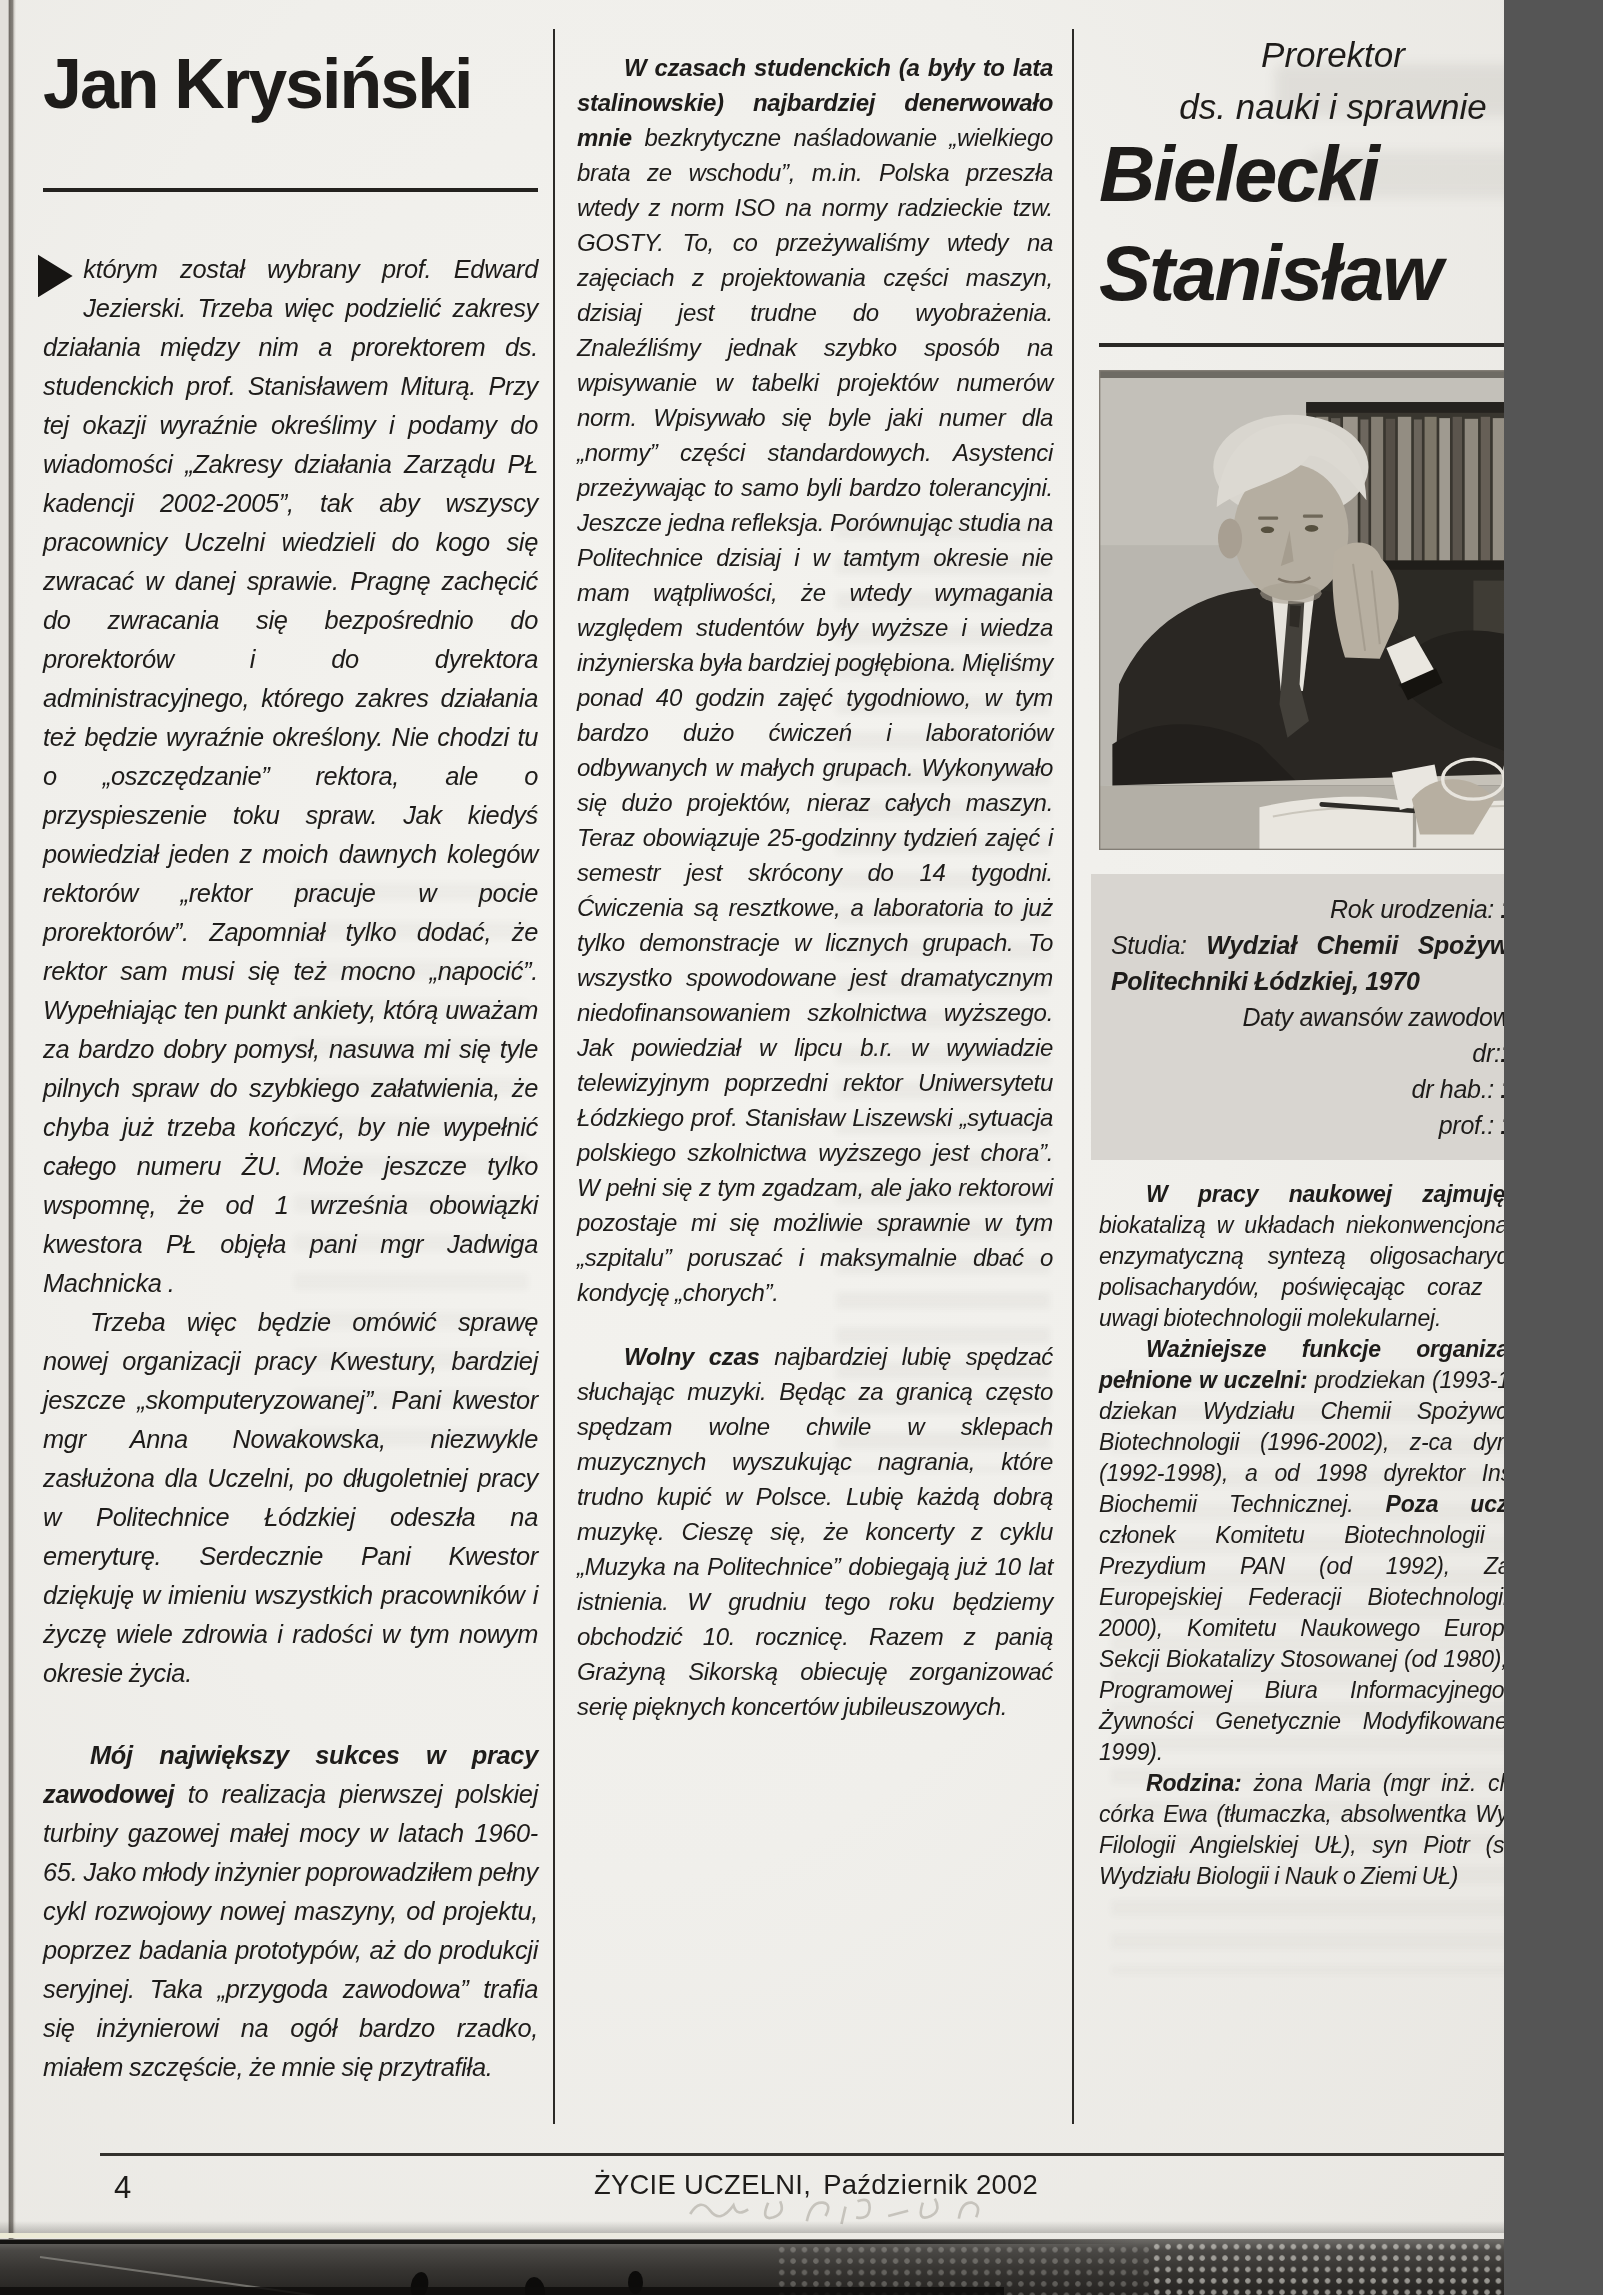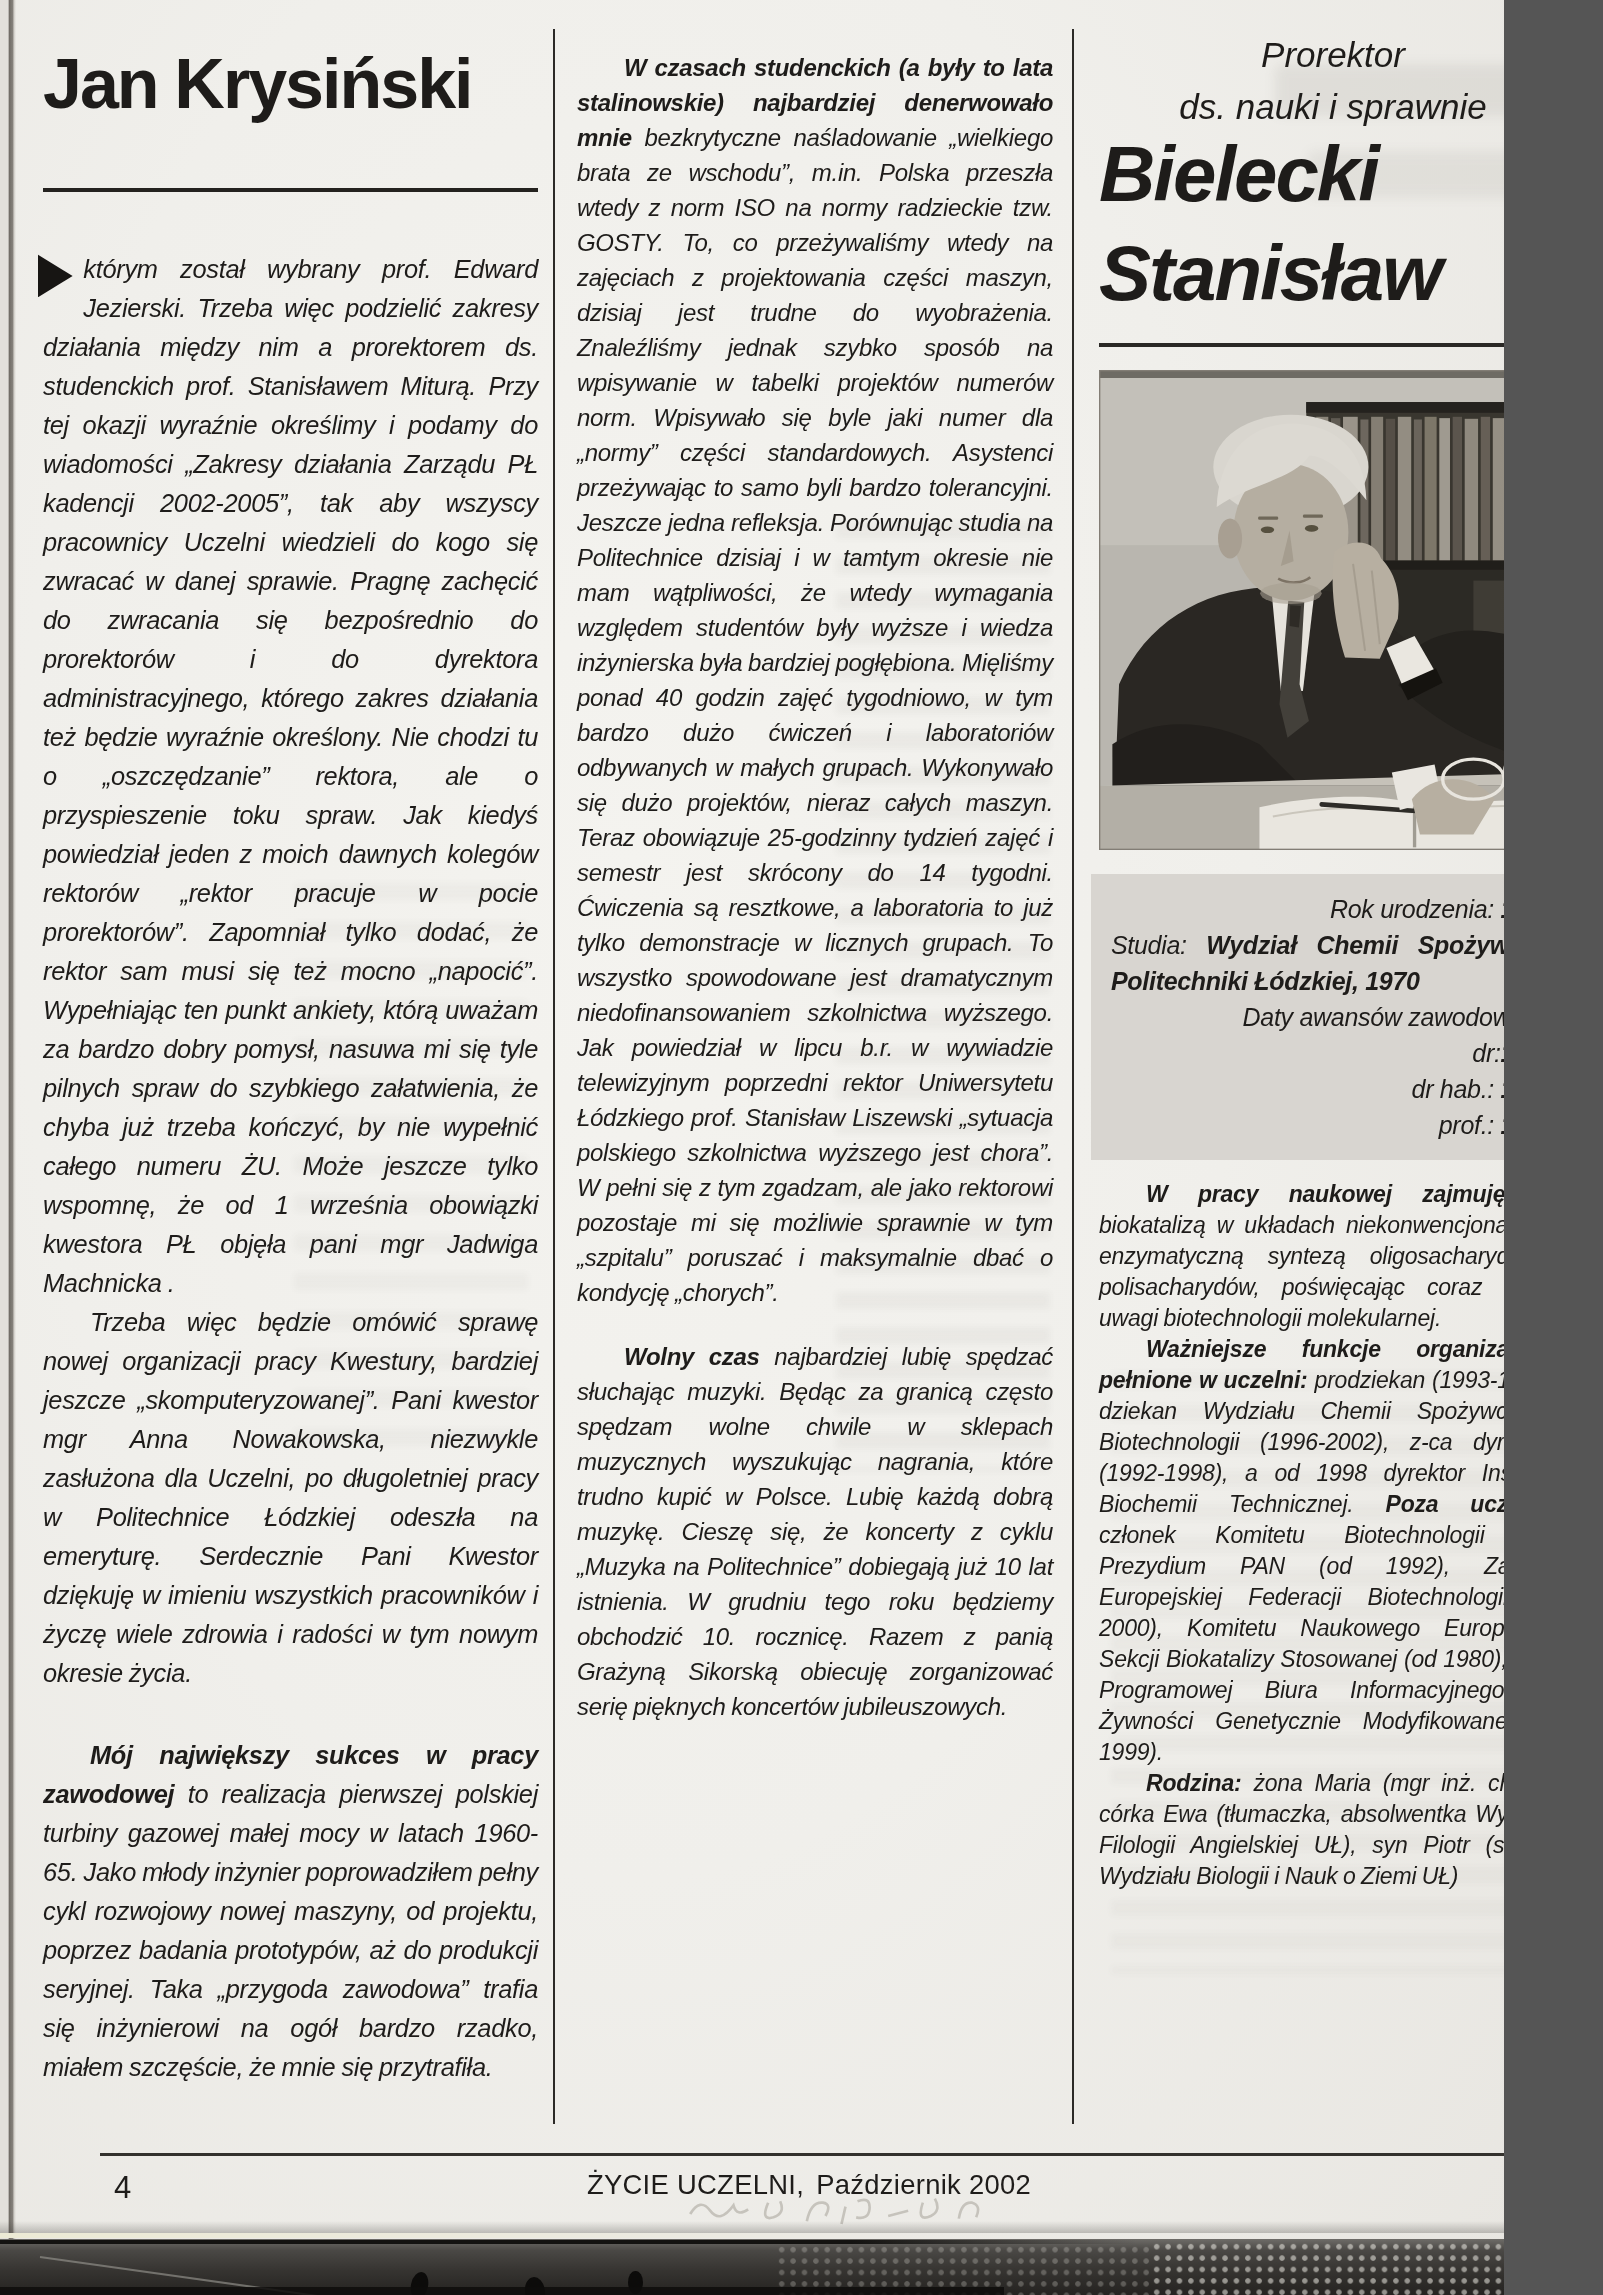--- a/index.html
+++ b/index.html
@@ -53,21 +53,21 @@
       background:repeating-linear-gradient(180deg,#4a463f 0 16px,rgba(0,0,0,0) 16px 33px);}
   
   .corner-mark{position:absolute;left:1547px;top:4px;width:24px;height:13.4px;background:#1d1c1a;transform:rotate(7deg);border-radius:2px;opacity:.88;}
   .edge-mark-1{position:absolute;left:1568px;top:260px;width:12px;height:20px;background:#3a3733;clip-path:polygon(0 0,100% 45%,0 100%,30% 45%);opacity:.8;}
   .edge-mark-2{position:absolute;left:1570px;top:1127px;width:10.7px;height:16px;background:#45423d;clip-path:polygon(0 10%,100% 55%,10% 100%);opacity:.7;}
   .cursor-mark{position:absolute;left:1567px;top:2066px;width:29px;height:24px;background:#2f2d29;
     clip-path:polygon(0 20%,55% 0,100% 85%,45% 60%,20% 100%);opacity:.85;}
   
   .footer-rule{position:absolute;left:100px;top:2153px;width:1432px;height:2.7px;background:#33312d;}
   .page-num{position:absolute;left:114px;top:2170px;font-size:31px;}
-  .footer-center{position:absolute;left:274px;top:2169px;width:1070px;text-align:center;font-size:27.4px;letter-spacing:0.3px;}
+  .footer-center{position:absolute;left:281px;top:2169px;width:1070px;text-align:center;font-size:27.4px;letter-spacing:0.3px;}
   .footer-center span{margin:0 6px;}
   .handwriting{position:absolute;left:676px;top:2174px;opacity:.8;}
   
   .band-sliver{position:absolute;left:0;top:2233px;width:1603px;height:5.4px;
     background:linear-gradient(90deg,#ecead5 0%,#eceae5 55%,rgba(236,234,229,0) 80%);}
   .band{position:absolute;left:0;top:2239px;width:1603px;height:57px;
     background:linear-gradient(180deg,#6e6c68 0%,#4a4845 20%,#363431 55%,#242220 100%);}
   .band-topline{position:absolute;left:0;top:2240px;width:1137px;height:4px;
     background:linear-gradient(90deg,#141311 0%,#141311 75%,rgba(20,19,17,0) 100%);}
   .band-diag{position:absolute;left:40px;top:2256px;width:348px;height:2px;background:#8f8d88;transform:rotate(8deg);transform-origin:left center;opacity:.7;}

